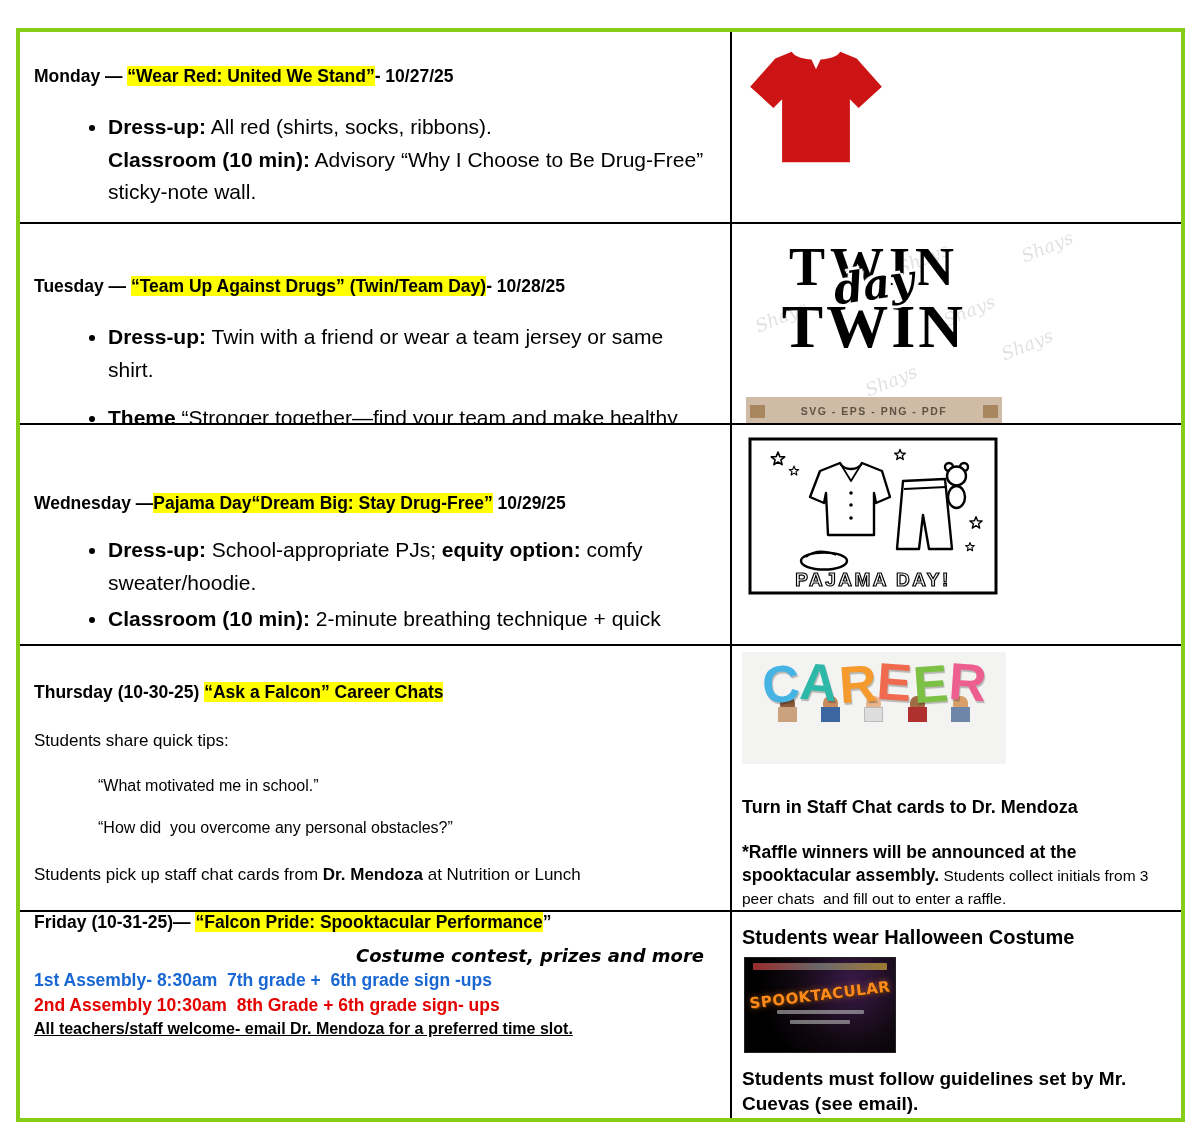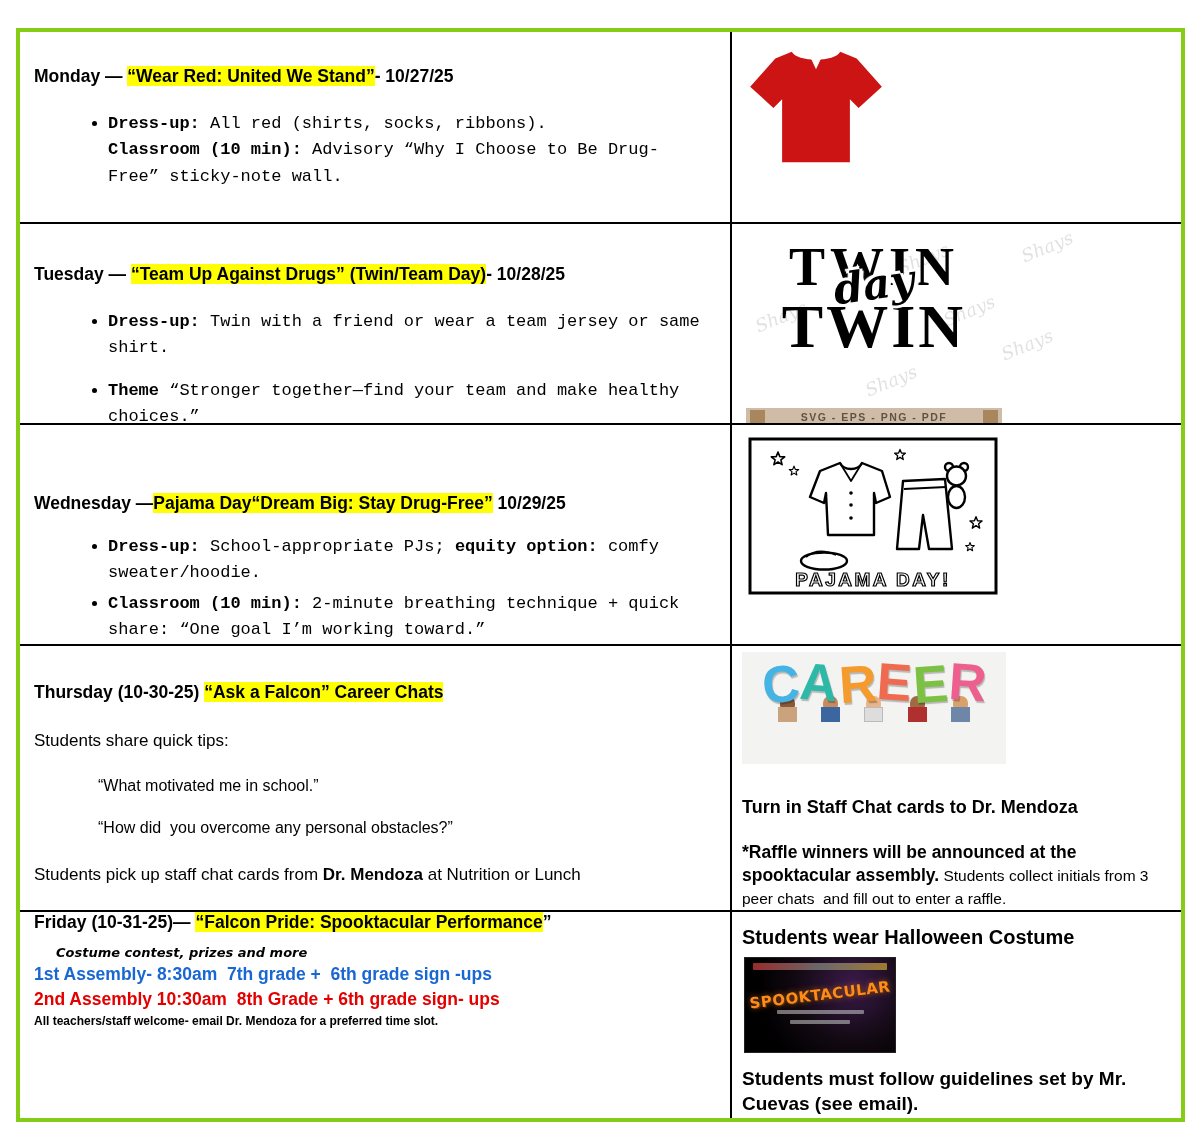--- a/index.html
+++ b/index.html
@@ -6,46 +6,46 @@
   body { font-family:"Liberation Sans", sans-serif; color:#000; }
   .page { position:relative; width:1200px; height:1139px; background:#fff; overflow:hidden; }
   .table { position:absolute; left:16px; top:28px; width:1169px; border:4px solid #84cc16; box-sizing:border-box; }
   .row { display:flex; border-bottom:2px solid #000; box-sizing:border-box; }
   .row:last-child { border-bottom:none; }
   .r1 { height:192px; } .r2 { height:201px; } .r3 { height:221px; } .r4 { height:266px;justify-content:center; } .r5 { height:206px; }
   .cell { box-sizing:border-box; overflow:hidden; }
   .cell-left { width:712px; border-right:2px solid #000; padding:0 26px 0 14px; }
   .cell-right { flex:1; padding:6px 10px; position:relative; }
   .r1 .cell-left { padding-top:34px; }
-  .r2 .cell-left { padding-top:40px; }
+  .r2 .cell-left { padding-top:52px; }
   .r3 .cell-left { padding-top:68px; }
   .r4 .cell-left { padding-top:36px; }
   .r5 .cell-left { }
 
   .heading { margin:0; font-size:17.5px; font-weight:bold; white-space:pre-wrap; }
   .hl { background:var(--highlight, #ffff00); }
   .b { font-weight:bold; }
-  .bullets { margin:24px 0 0 0; padding-left:74px; font-size:17px; line-height:1.55;font-family:Liberation Mono, monospace; }
+  .bullets { margin:24px 0 0 0; padding-left:74px; font-size:21px; line-height:1.55; }
   .bullets li { margin-bottom:16px; }
   .r3 .bullets { margin-top:20px; }
   .r3 .bullets li { margin-bottom:4px; }
   .para { margin:26px 0 0 0; font-size:17px; line-height:1.4; white-space:pre-wrap; }
   .quote { margin:24px 0 0 0; padding-left:64px; font-size:16px; white-space:pre-wrap; }
 
   
   .tshirt-wrap { margin:8px 0 0 6px; width:136px; }
 
   
   .twin-art { position:relative; width:256px; height:183px; margin-left:4px; }
   .twin-top { font-family:"Liberation Serif", serif; font-weight:bold; font-size:54px; line-height:0.95; letter-spacing:5px; text-align:center; margin-top:12px; }
   .twin-day { position:absolute; top:22px; left:50%; transform:translateX(-50%) rotate(-8deg);
     font-family:"DejaVu Serif", serif; font-style:italic; font-weight:bold; font-size:42px; line-height:1;
     text-shadow:-3px 0 0 #fff, 3px 0 0 #fff, 0 -3px 0 #fff, 0 3px 0 #fff, -4px -2px 1px #fff, 4px 2px 1px #fff; }
   .twin-bottom { font-family:"Liberation Serif", serif; font-weight:bold; font-size:62px; line-height:0.95; letter-spacing:3px; text-align:center; margin-top:4px; }
-  .twin-bar { position:absolute; bottom:0; left:0; right:0; height:17px; background:#cfbba6;
+  .twin-bar { position:absolute; bottom:0; left:0; right:0; height:28px; background:#cfbba6;
     display:flex; align-items:center; justify-content:space-between; padding:0 4px; box-sizing:border-box; }
   .twin-bar-label { flex:1; text-align:center; font-size:10.5px; font-weight:bold; color:#5f5346; letter-spacing:1.5px; }
   .bar-chip { width:15px; height:13px; background:#a8875f; }
   .wm { position:absolute; font-family:"DejaVu Serif", serif; font-style:italic; font-size:18px;
     color:rgba(0,0,0,0.12); transform:rotate(-22deg); pointer-events:none; }
   .wm1 { top:6px; left:150px; } .wm2 { top:64px; left:8px; } .wm3 { top:58px; left:196px; }
   .wm4 { top:128px; left:118px; } .wm5 { top:12px; left:288px; } .wm6 { top:110px; left:268px; }
 
   
   .pajama-wrap { margin:6px 0 0 6px; width:250px; }
@@ -63,25 +63,25 @@
   .hand:nth-child(1) .fist{background:#8a5a3b;} .hand:nth-child(1) .sleeve{background:#caa27e;}
   .hand:nth-child(2) .fist{background:#c98a5e;} .hand:nth-child(2) .sleeve{background:#3b66a0;}
   .hand:nth-child(3) .fist{background:#e8b48c;} .hand:nth-child(3) .sleeve{background:#dddddd; border:1px solid #bbb; box-sizing:border-box;}
   .hand:nth-child(4) .fist{background:#a06a42;} .hand:nth-child(4) .sleeve{background:#b03030;}
   .hand:nth-child(5) .fist{background:#d9a06a;} .hand:nth-child(5) .sleeve{background:#6e87a8;}
   .note1 { margin:32px 0 0 0; font-size:18px; font-weight:bold; line-height:1.3; }
   .note2 { margin:22px 0 9px 0; font-size:17.5px; line-height:1.3; white-space:pre-wrap; }
   .note2 .rest { font-weight:normal; font-size:15.5px; }
 
   
-  .friday-costume { margin:12px 0 0 22px; font-family:"DejaVu Sans", sans-serif; font-weight:bold; font-style:italic; font-size:13px; }
+  .friday-costume { margin:12px 0 0 22px; font-family:"DejaVu Sans", sans-serif; font-weight:bold; font-style:italic; font-size:18px;text-align:right; }
   .assembly { margin:4px 0 0 0; font-size:17.5px; font-weight:bold; white-space:pre-wrap; }
   .assembly-blue { color:var(--blue, #1967d2); }
   .assembly-red { color:var(--red, #e50000); }
-  .staff-line { margin:4px 0 0 0; font-size:12px; font-weight:bold; }
+  .staff-line { margin:4px 0 0 0; font-size:16px; font-weight:bold;text-decoration:underline; }
   .costume-head { margin:8px 0 0 0; font-size:20px; font-weight:bold; }
   .poster { width:150px; height:94px; margin:8px 0 0 2px; position:relative; overflow:hidden; border:1px solid #222;
     background:radial-gradient(circle at 72% 28%, #3a1a4a 0%, #120912 45%, #000 75%); }
   .poster-topline { height:7px; margin:5px 8px 0; background:linear-gradient(90deg, #b33434, #777, #b38c34); opacity:0.85; border-radius:1px; }
   .poster-title { color:#ff8c1a; font-weight:bold; font-size:15px; letter-spacing:0.5px; transform:rotate(-7deg);
     text-align:center; margin-top:16px; font-family:"DejaVu Sans", sans-serif; text-shadow:1px 1px 0 #5a2d00, 0 0 6px rgba(255,140,26,0.6); }
   .poster-line { height:4px; background:#cccccc; opacity:0.55; margin:6px auto 0; border-radius:1px; }
   .pl-a { width:58%; } .pl-b { width:40%; }
   .guidelines { margin:14px 0 0 0; font-size:19px; font-weight:bold; line-height:1.3; }
 </style>

